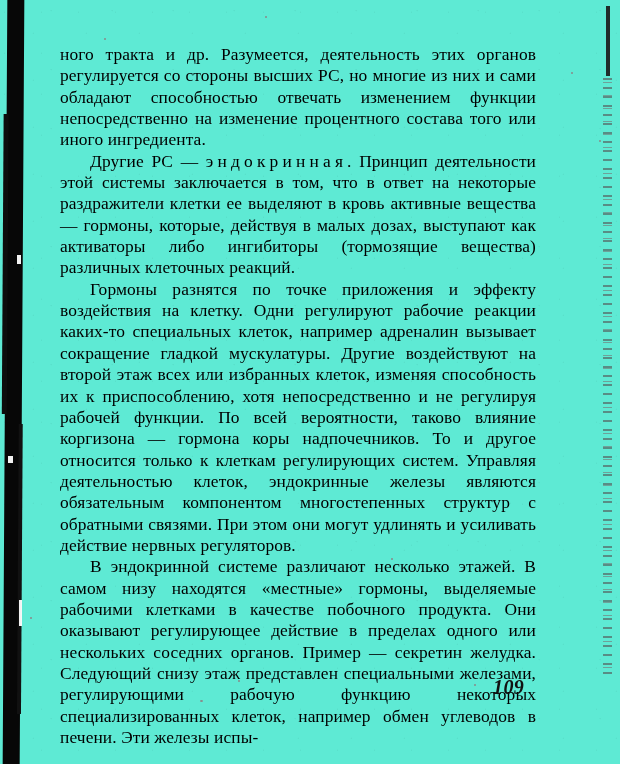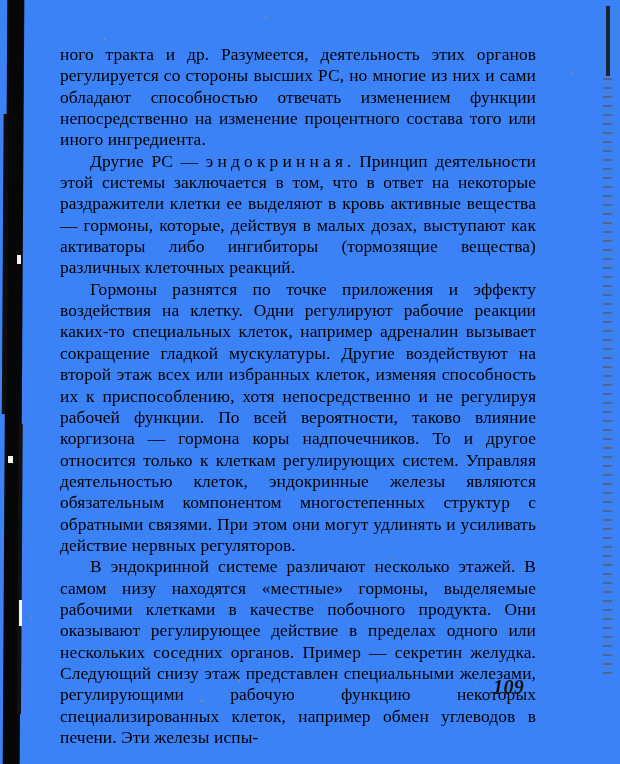--- a/index.html
+++ b/index.html
@@ -6,21 +6,21 @@
   html, body {
     margin: 0;
     padding: 0;
     background: #ffffff;
   }
 
   #page {
     position: relative;
     width: 620px;
     height: 764px;
-    background: #3b82f6;
+    background: #5eead4;
     overflow: hidden;
     font-family: "Liberation Serif", "DejaVu Serif", serif;
     -webkit-font-smoothing: none;
   }
 
   
 
   
   .gutter-shadow {
     position: absolute;

